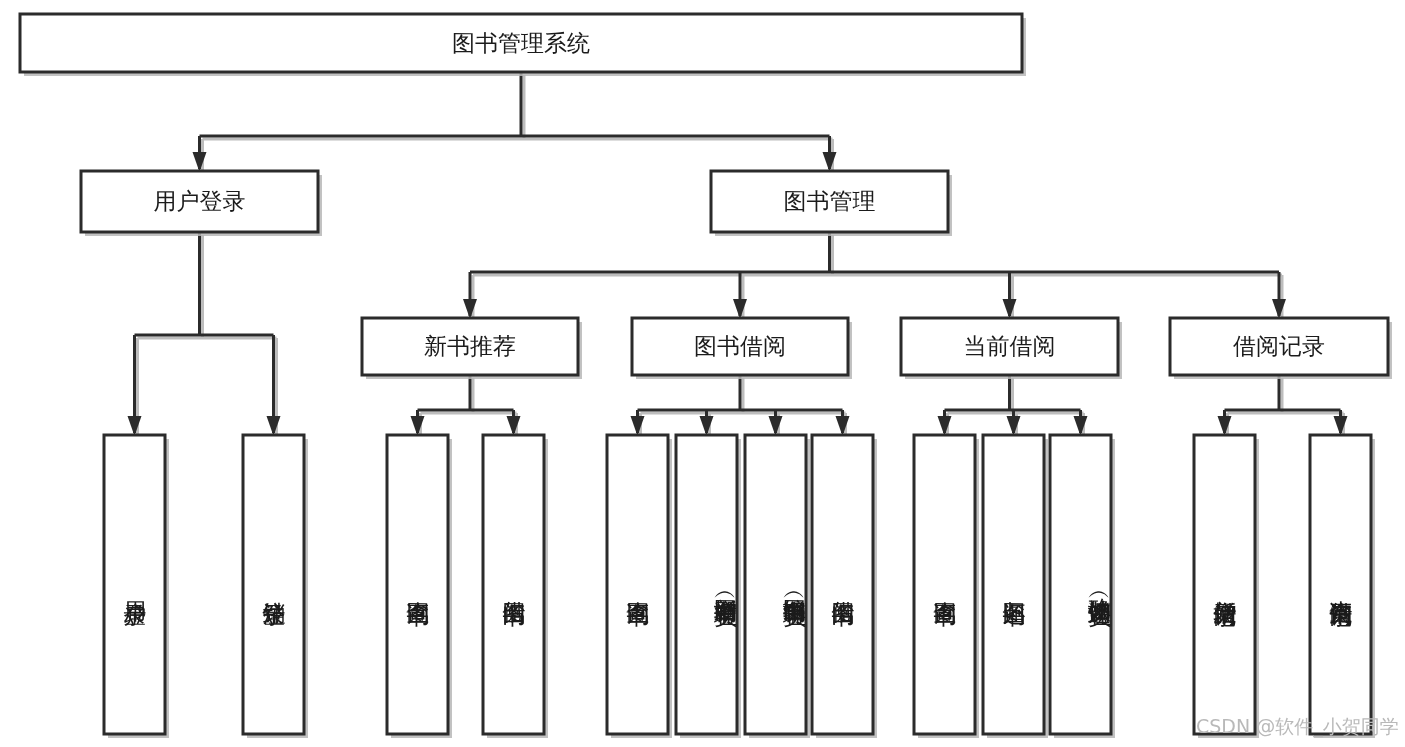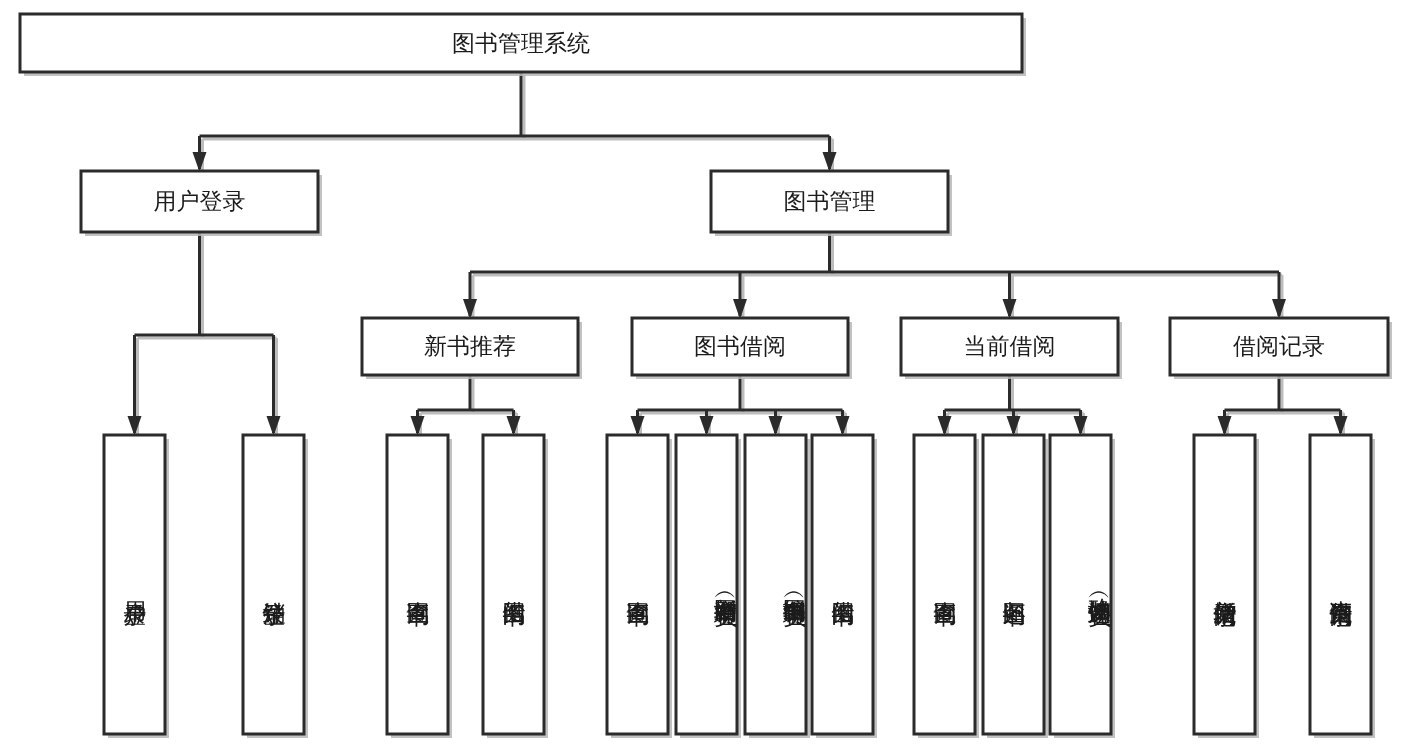--- a/index.html
+++ b/index.html
@@ -273,13 +273,14 @@
       <div class="vlabel center" style="left: 607px; top: 441px; width: 61px; height: 287px;">查询图书</div>
       <div class="vlabel" style="left: 676px; top: 441px; width: 61px; height: 287px;">新增图书（管理员）</div>
       <div class="vlabel" style="left: 745px; top: 441px; width: 61px; height: 287px;">编辑图书（管理员）</div>
       <div class="vlabel center" style="left: 812px; top: 441px; width: 61px; height: 287px;">借阅图书</div>
       <div class="vlabel center" style="left: 914px; top: 441px; width: 61px; height: 287px;">查询图书</div>
       <div class="vlabel center" style="left: 983px; top: 441px; width: 61px; height: 287px;">归还图书</div>
       <div class="vlabel" style="left: 1050px; top: 441px; width: 61px; height: 287px;">确认归还（管理员）</div>
       <div class="vlabel center" style="left: 1194px; top: 441px; width: 61px; height: 287px;">新增借阅记录</div>
       <div class="vlabel center" style="left: 1310px; top: 441px; width: 61px; height: 287px;">查询借阅记录</div>
     </div>
+  <div class="watermark" style="left: 1196px; top: 714px;">CSDN @软件_小贺同学</div>
 </div>
 
 </body></html>

